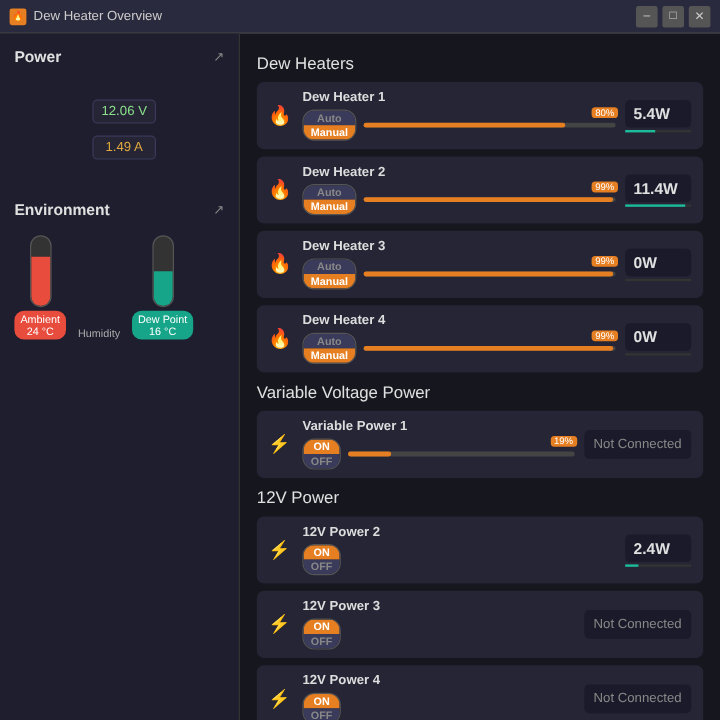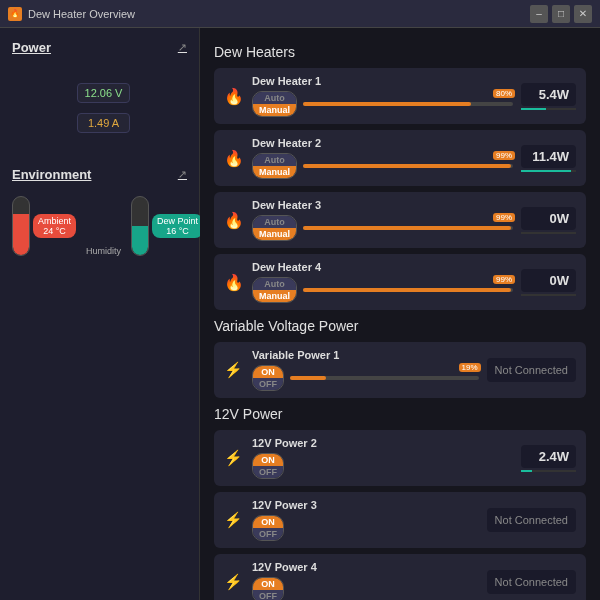--- a/index.html
+++ b/index.html
@@ -66,21 +66,20 @@
       flex: 1;
       background: #16161e;
       padding: 12px 14px;
       overflow-y: auto;
     }
     .section-header {
       display: flex;
       justify-content: space-between;
       align-items: center;
       margin-bottom: 8px;
-      text-decoration: underline;
     }
     .section-title {
       font-size: 13px;
       font-weight: 600;
       color: #e0e0e0;
     }
     .external-link-icon {
       color: #888;
       font-size: 11px;
       cursor: pointer;
@@ -134,21 +133,21 @@
     
     .env-section { margin-bottom: 14px; }
     .env-content {
       display: flex;
       gap: 10px;
       align-items: flex-end;
       padding: 6px 0;
     }
     .thermometer-wrap {
       display: flex;
-      flex-direction: row;
+      flex-direction: column;
       align-items: center;
       gap: 3px;
     }
     .thermo-tube {
       width: 18px;
       height: 60px;
       background: #333;
       border-radius: 9px 9px 9px 9px;
       position: relative;
       overflow: hidden;
@@ -281,21 +280,20 @@
       font-size: 8px;
       background: #e67e22;
       color: white;
       padding: 0 3px;
       border-radius: 3px;
     }
     .power-display {
       background: #1a1a2a;
       border-radius: 4px;
       min-width: 55px;
-      text-align: right;
       padding: 4px 7px;
       font-size: 13px;
       font-weight: 700;
       color: #e0e0e0;
     }
     .power-bar-container {
       position: relative;
     }
     .power-bar {
       width: 55px;

